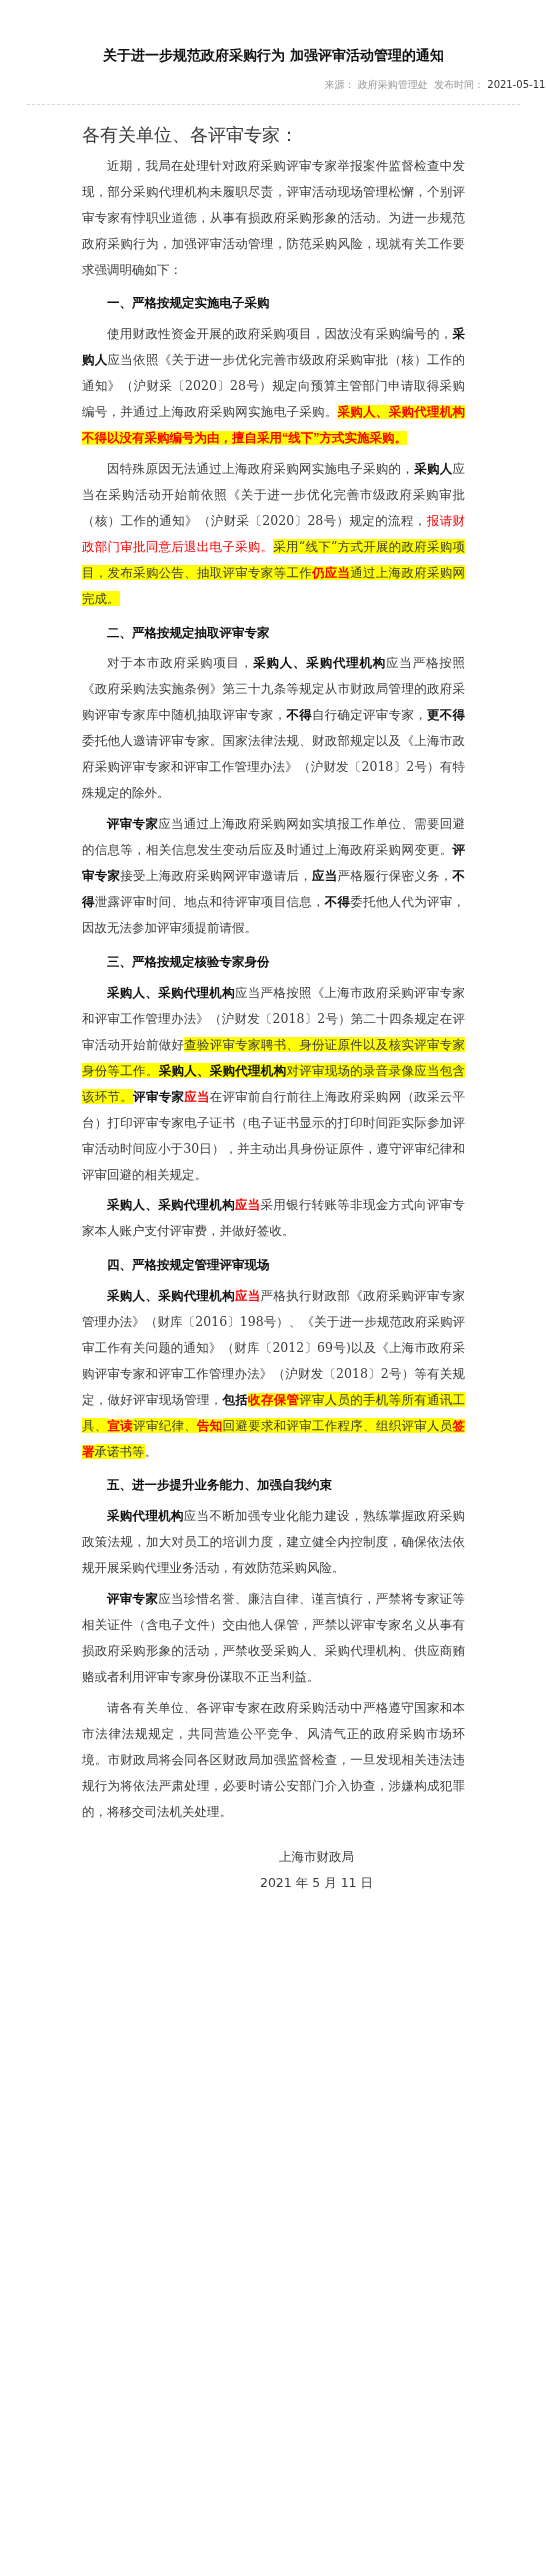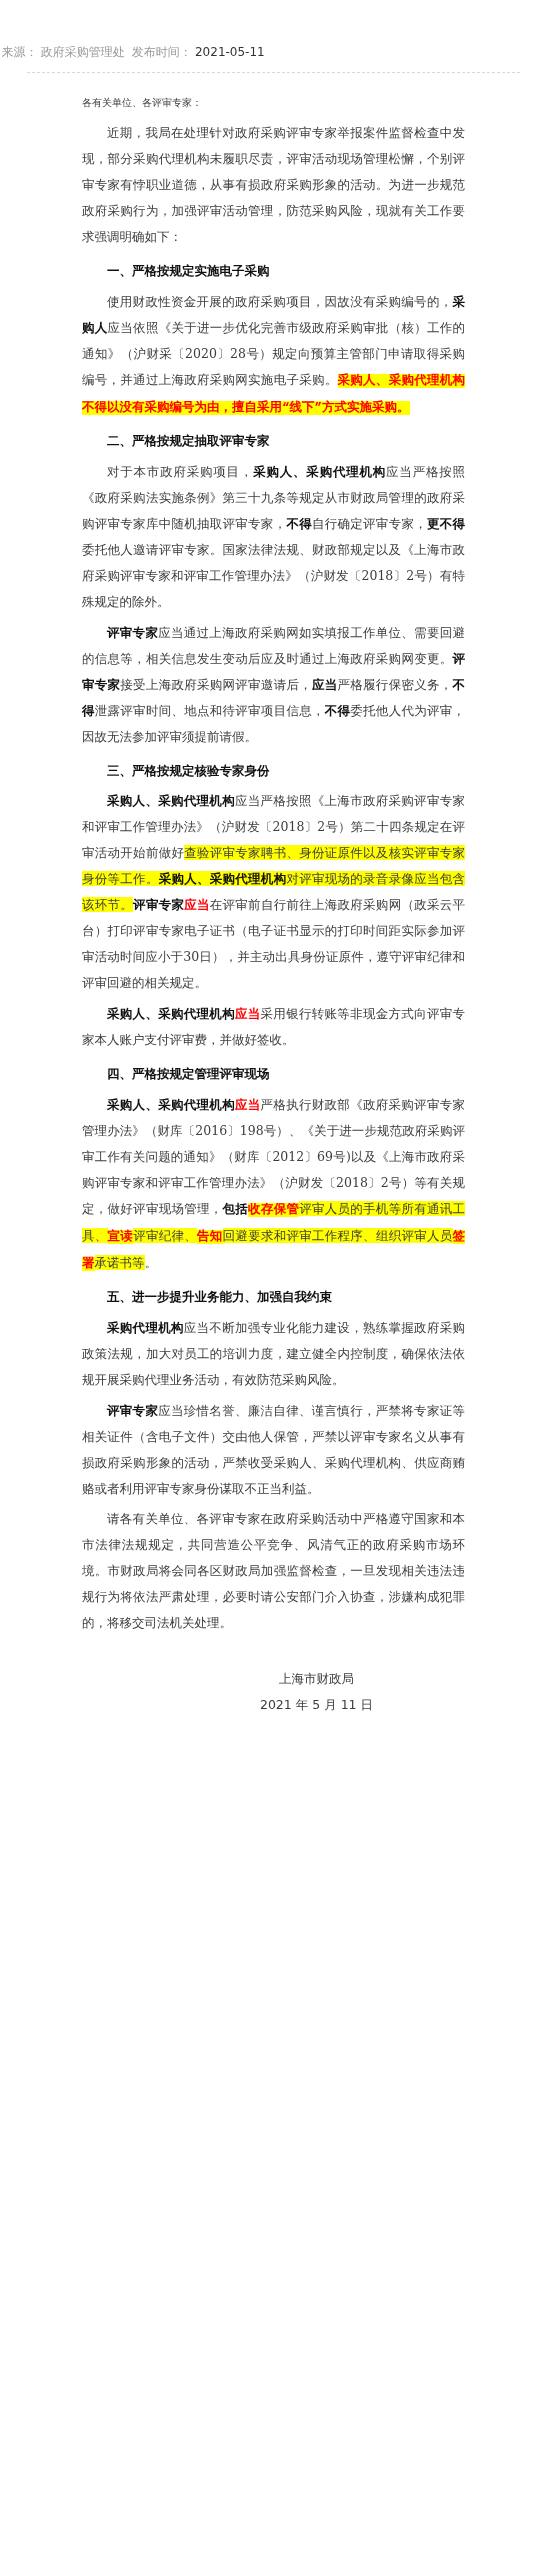--- a/index.html
+++ b/index.html
@@ -16,37 +16,37 @@
   .doc-title {
     margin: 0 31px 12.5px;
     text-align: center;
     font-size: 14px;
     font-weight: 700;
     color: #111111;
     font-family: "DejaVu Sans", sans-serif;
     line-height: 20px;
   }
   .meta {
-    text-align: left;
-    font-size: 12px;
+    text-align: right;
+    font-size: 10px;
     color: #999999;
     line-height: 14px;
     font-family: "DejaVu Sans", sans-serif;
   }
   .meta .meta-strong { color: #333333; }
   .meta span { margin: 0 1.6px; }
   .divider {
     border: none;
     border-top: 0.8px dashed #d9d9d9;
     margin: 12.5px 27px 17px;
   }
   .content { margin: 0 82px; }
   .salutation {
     margin: 0 0 4.7px;
-    font-size: 10px;
+    font-size: 18px;
     line-height: 26px;
   }
   .body-p {
     margin: 4.7px 0;
     font-size: 12.5px;
     line-height: 26px;
     text-indent: 2em;
     text-align: justify;
   }
   .sec-heading {
@@ -58,50 +58,52 @@
     color: #111111;
     font-family: "DejaVu Sans", sans-serif;
   }
   
   .s-n  { }
   .s-b  { font-weight: 700; color: #111111; font-family: "DejaVu Sans", sans-serif; }
   .s-r  { color: #ff0000; }
   .s-rb { color: #ff0000; font-weight: 700; font-family: "DejaVu Sans", sans-serif; }
   .s-hl { background: #ffff00; }
   .s-hlb { background: #ffff00; font-weight: 700; color: #111111; font-family: "DejaVu Sans", sans-serif; }
-  .s-hlr { background: #ffff00; color: #ff0000; font-weight: 700; font-family: Liberation Mono, monospace; }
+  .s-hlr { background: #ffff00; color: #ff0000; font-weight: 700; font-family: Liberation Sans, sans-serif; }
   .signature {
-    margin: 30px 55px 0 auto;
+    margin: 19px 55px 0 auto;
     width: 187px;
     text-align: center;
     font-size: 12.5px;
     line-height: 26px;
   }
   .signature .sig-date { font-family: "DejaVu Sans", sans-serif; }
 </style>
 </head>
 <body>
 
 <div class="page">
 
+  <h1 class="doc-title">关于进一步规范政府采购行为 加强评审活动管理的通知</h1>
 
   <div class="meta">
     <span>来源：</span><span>政府采购管理处</span>
     <span>发布时间：</span><span class="meta-strong">2021-05-11</span>
   </div>
 
   <hr class="divider">
 
   <div class="content">
     <p class="salutation">各有关单位、各评审专家：</p>
 
     <div id="body-blocks">
         <p class="body-p"><span class="s-n">近期，我局在处理针对政府采购评审专家举报案件监督检查中发现，部分采购代理机构未履职尽责，评审活动现场管理松懈，个别评审专家有悖职业道德，从事有损政府采购形象的活动。为进一步规范政府采购行为，加强评审活动管理，防范采购风险，现就有关工作要求强调明确如下：</span></p>
         <h2 class="sec-heading"><span class="s-n">一、严格按规定实施电子采购</span></h2>
         <p class="body-p"><span class="s-n">使用财政性资金开展的政府采购项目，因故没有采购编号的，</span><span class="s-b">采购人</span><span class="s-n">应当依照《关于进一步优化完善市级政府采购审批（核）工作的通知》（沪财采〔2020〕28号）规定向预算主管部门申请取得采购编号，并通过上海政府采购网实施电子采购。</span><span class="s-hlr">采购人、采购代理机构不得以没有采购编号为由，擅自采用“线下”方式实施采购。</span></p>
+        <p class="body-p"><span class="s-n">因特殊原因无法通过上海政府采购网实施电子采购的，</span><span class="s-b">采购人</span><span class="s-n">应当在采购活动开始前依照《关于进一步优化完善市级政府采购审批（核）工作的通知》（沪财采〔2020〕28号）规定的流程，</span><span class="s-r">报请财政部门审批同意后退出电子采购。</span><span class="s-hl">采用“线下”方式开展的政府采购项目，发布采购公告、抽取评审专家等工作</span><span class="s-hlr">仍应当</span><span class="s-hl">通过上海政府采购网完成。</span></p>
         <h2 class="sec-heading"><span class="s-n">二、严格按规定抽取评审专家</span></h2>
         <p class="body-p"><span class="s-n">对于本市政府采购项目，</span><span class="s-b">采购人、采购代理机构</span><span class="s-n">应当严格按照《政府采购法实施条例》第三十九条等规定从市财政局管理的政府采购评审专家库中随机抽取评审专家，</span><span class="s-b">不得</span><span class="s-n">自行确定评审专家，</span><span class="s-b">更不得</span><span class="s-n">委托他人邀请评审专家。国家法律法规、财政部规定以及《上海市政府采购评审专家和评审工作管理办法》（沪财发〔2018〕2号）有特殊规定的除外。</span></p>
         <p class="body-p"><span class="s-b">评审专家</span><span class="s-n">应当通过上海政府采购网如实填报工作单位、需要回避的信息等，相关信息发生变动后应及时通过上海政府采购网变更。</span><span class="s-b">评审专家</span><span class="s-n">接受上海政府采购网评审邀请后，</span><span class="s-b">应当</span><span class="s-n">严格履行保密义务，</span><span class="s-b">不得</span><span class="s-n">泄露评审时间、地点和待评审项目信息，</span><span class="s-b">不得</span><span class="s-n">委托他人代为评审，因故无法参加评审须提前请假。</span></p>
         <h2 class="sec-heading"><span class="s-n">三、严格按规定核验专家身份</span></h2>
         <p class="body-p"><span class="s-b">采购人、采购代理机构</span><span class="s-n">应当严格按照《上海市政府采购评审专家和评审工作管理办法》（沪财发〔2018〕2号）第二十四条规定在评审活动开始前做好</span><span class="s-hl">查验评审专家聘书、身份证原件以及核实评审专家身份等工作。</span><span class="s-hlb">采购人、采购代理机构</span><span class="s-hl">对评审现场的录音录像应当包含该环节。</span><span class="s-b">评审专家</span><span class="s-rb">应当</span><span class="s-n">在评审前自行前往上海政府采购网（政采云平台）打印评审专家电子证书（电子证书显示的打印时间距实际参加评审活动时间应小于30日），并主动出具身份证原件，遵守评审纪律和评审回避的相关规定。</span></p>
         <p class="body-p"><span class="s-b">采购人、采购代理机构</span><span class="s-rb">应当</span><span class="s-n">采用银行转账等非现金方式向评审专家本人账户支付评审费，并做好签收。</span></p>
         <h2 class="sec-heading"><span class="s-n">四、严格按规定管理评审现场</span></h2>
         <p class="body-p"><span class="s-b">采购人、采购代理机构</span><span class="s-rb">应当</span><span class="s-n">严格执行财政部《政府采购评审专家管理办法》（财库〔2016〕198号）、《关于进一步规范政府采购评审工作有关问题的通知》（财库〔2012〕69号)以及《上海市政府采购评审专家和评审工作管理办法》（沪财发〔2018〕2号）等有关规定，做好评审现场管理，</span><span class="s-b">包括</span><span class="s-hlr">收存保管</span><span class="s-hl">评审人员的手机等所有通讯工具、</span><span class="s-hlr">宣读</span><span class="s-hl">评审纪律、</span><span class="s-hlr">告知</span><span class="s-hl">回避要求和评审工作程序、组织评审人员</span><span class="s-hlr">签署</span><span class="s-hl">承诺书等</span><span class="s-n">。</span></p>
         <h2 class="sec-heading"><span class="s-n">五、进一步提升业务能力、加强自我约束</span></h2>
         <p class="body-p"><span class="s-b">采购代理机构</span><span class="s-n">应当不断加强专业化能力建设，熟练掌握政府采购政策法规，加大对员工的培训力度，建立健全内控制度，确保依法依规开展采购代理业务活动，有效防范采购风险。</span></p>

